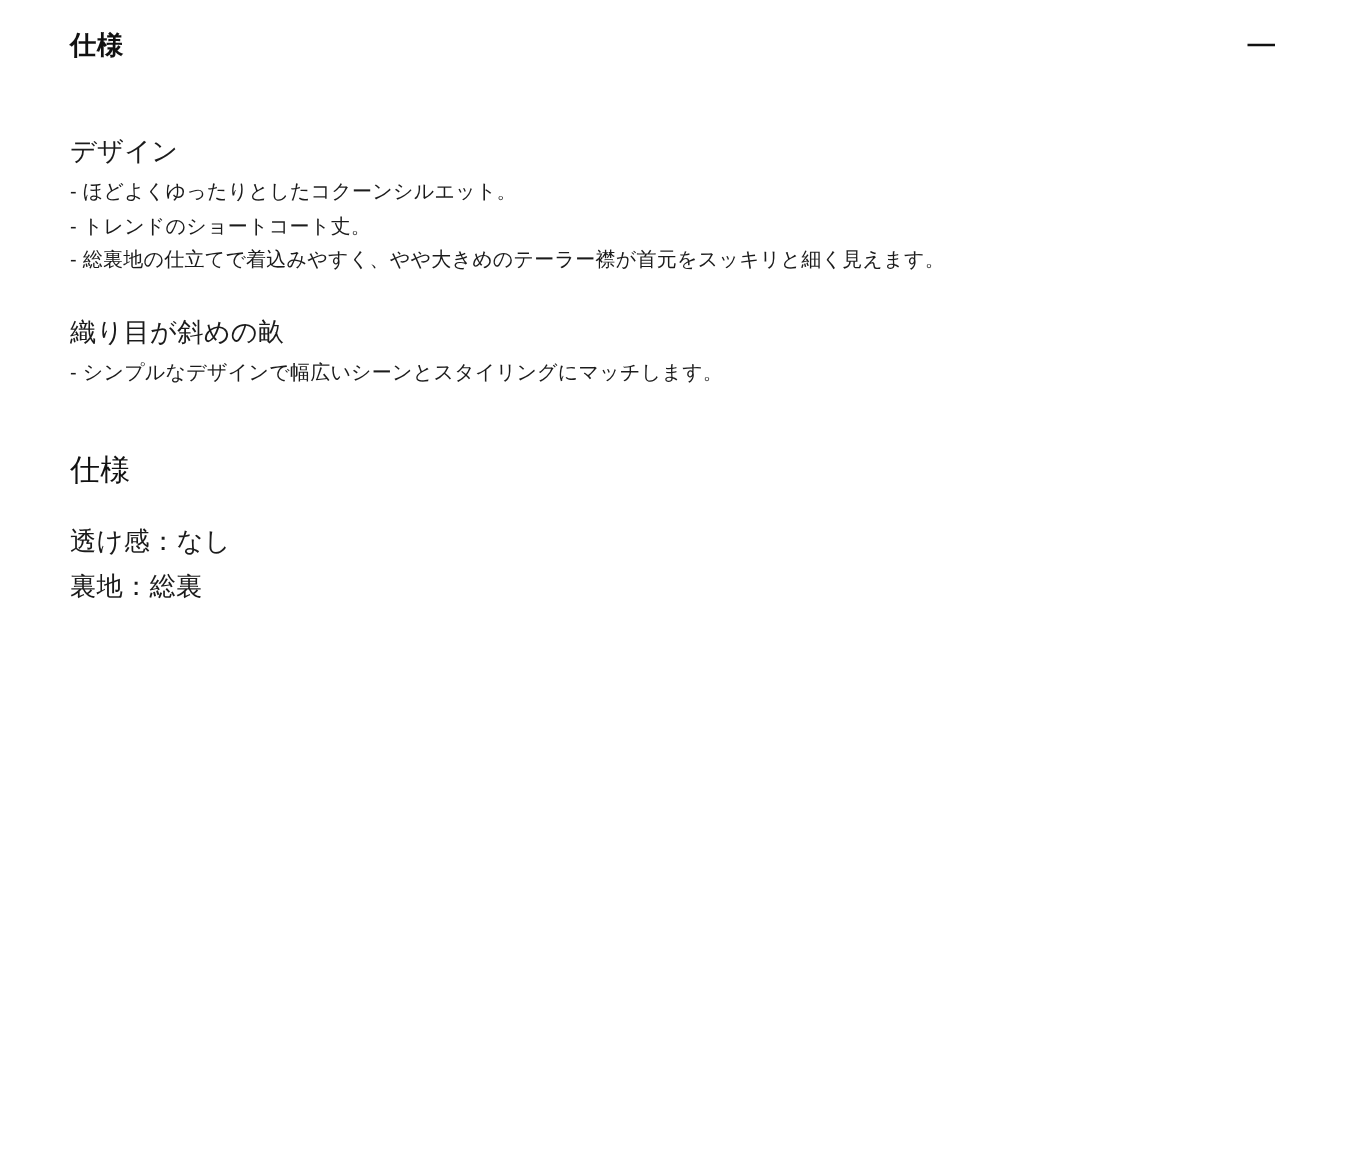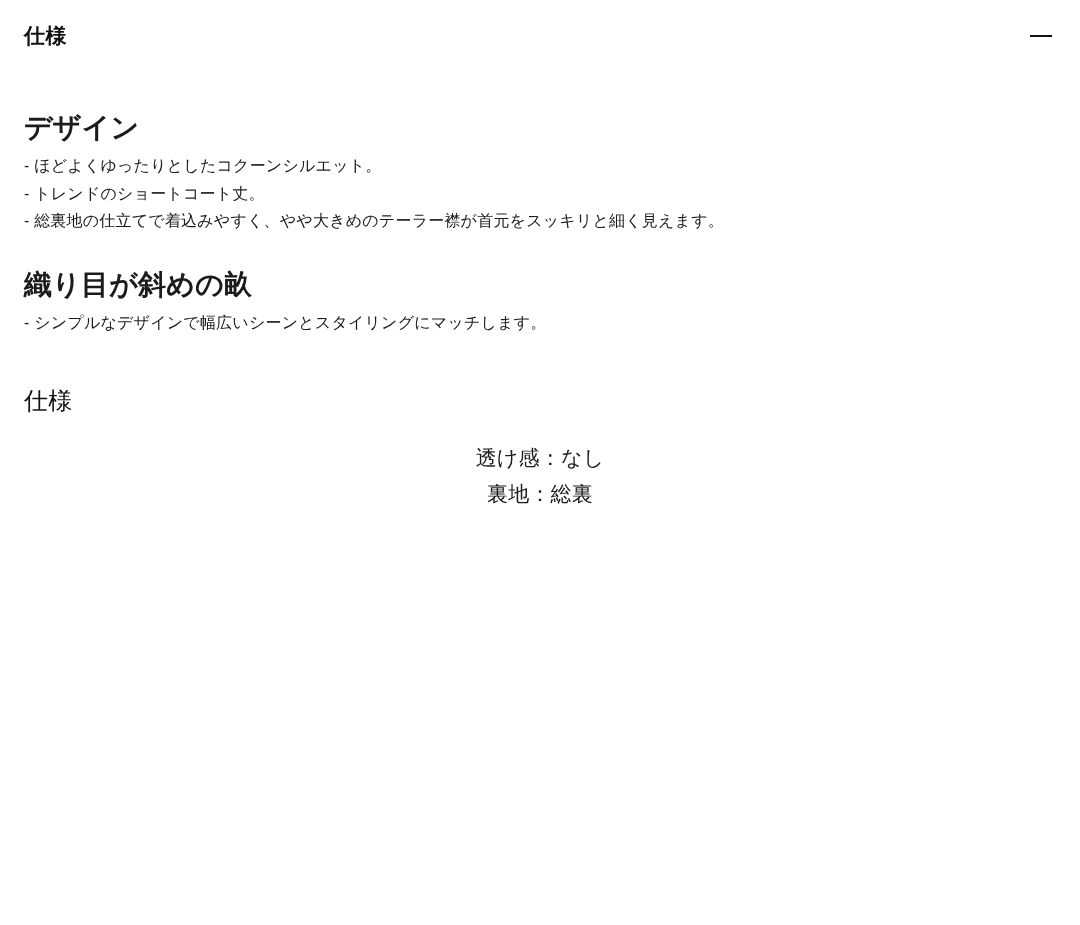--- a/index.html
+++ b/index.html
@@ -12,21 +12,21 @@
     height: 925px;
     font-family: "Liberation Sans", "DejaVu Sans", sans-serif;
     color: #1a1a1a;
     overflow: hidden;
   }
   .page {
     position: relative;
     width: 1080px;
     height: 925px;
     box-sizing: border-box;
-    padding: 0 24px;
+    padding: 0 56px;
   }
   
   .section-header {
     display: flex;
     align-items: center;
     justify-content: space-between;
     padding-top: 16px;
     height: 40px;
   }
   .section-header .title {
@@ -60,23 +60,23 @@
     color: #1b1b1b;
     letter-spacing: 0.2px;
   }
   .block {
     margin-bottom: 26px;
   }
   .block:last-child {
     margin-bottom: 0;
   }
   .block-heading {
-    font-size: 28px;
+    font-size: 21px;
     line-height: 1.72;
-    font-weight: 700;
+    font-weight: 400;
     margin: 0;
   }
   .block-line {
     margin: 0;
     font-size: 16px;
     line-height: 1.72;
   }
   
   .spec-block {
     margin-top: 44px;
@@ -84,21 +84,20 @@
   .spec-title {
     font-size: 24px;
     font-weight: 400;
     margin: 0 0 18px 0;
     color: #111111;
   }
   .spec-row {
     margin: 0;
     font-size: 21px;
     line-height: 1.72;
-    text-align: center;
   }
 </style>
 </head>
 <body>
 
 <div class="page">
 
   <div class="section-header">
     <div class="title">仕様</div>
     <button class="collapse-toggle" aria-label="collapse">

